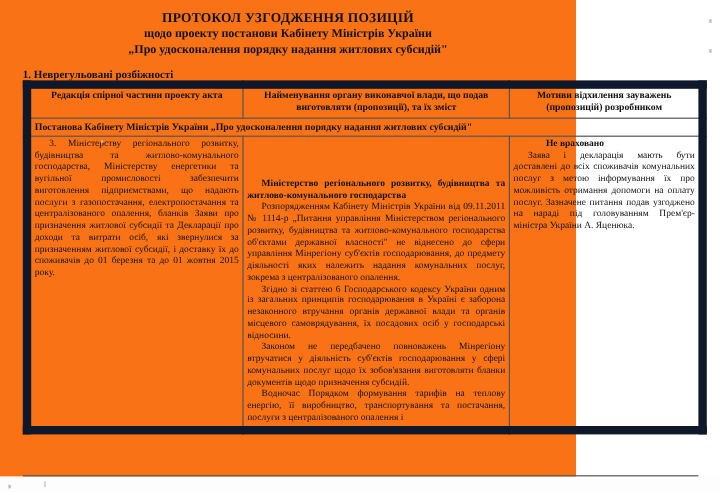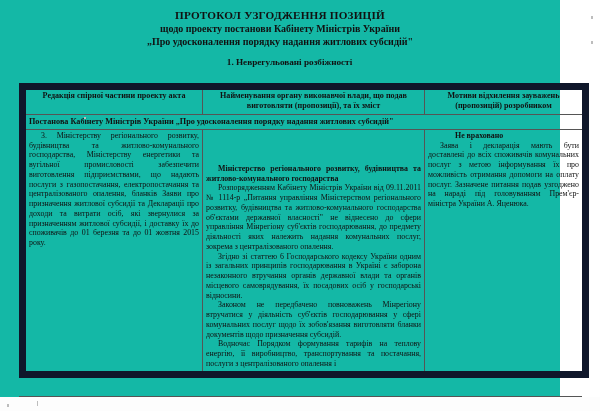--- a/index.html
+++ b/index.html
@@ -11,24 +11,24 @@
     width: 600px;
     height: 411px;
     overflow: hidden;
     background: #ffffff;
     font-family: "Liberation Serif", "DejaVu Serif", serif;
     color: #111111;
     position: relative;
   }
   .page {
     position: relative;
-    width: 560px;
+    width: 480px;
     height: 411px;
     box-sizing: border-box;
-    background: #14b8a6;
+    background: #f97316;
   }
 
   
   .doc-heading {
     text-align: center;
     padding-top: 9px;
   }
   .doc-heading .line1 {
     font-size: 11.2px;
     font-weight: bold;
@@ -43,22 +43,21 @@
   .doc-heading .line3 {
     font-size: 10px;
     font-weight: bold;
     line-height: 13px;
   }
 
   
   .section-title {
     font-size: 9.2px;
     font-weight: bold;
-    margin: 9px 0 16px 19px;
-    text-align: center;
+    margin: 9px 0 0 19px;
   }
 
   
   .proto-table {
     border-collapse: collapse;
     table-layout: fixed;
     width: 563px;
     margin-left: 19px;
     border: 7px solid #0f172a;
   }

